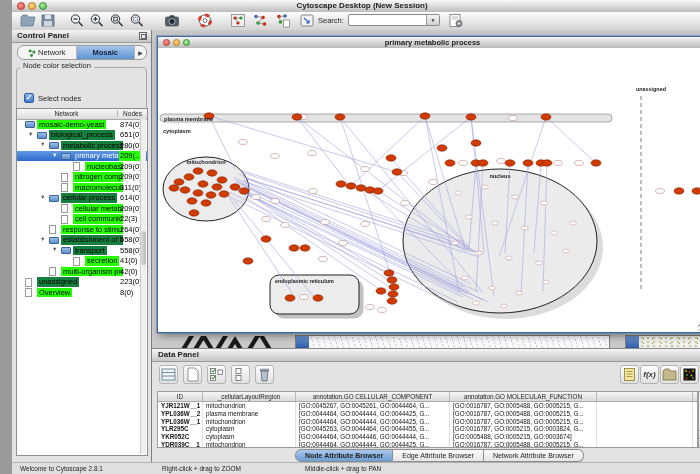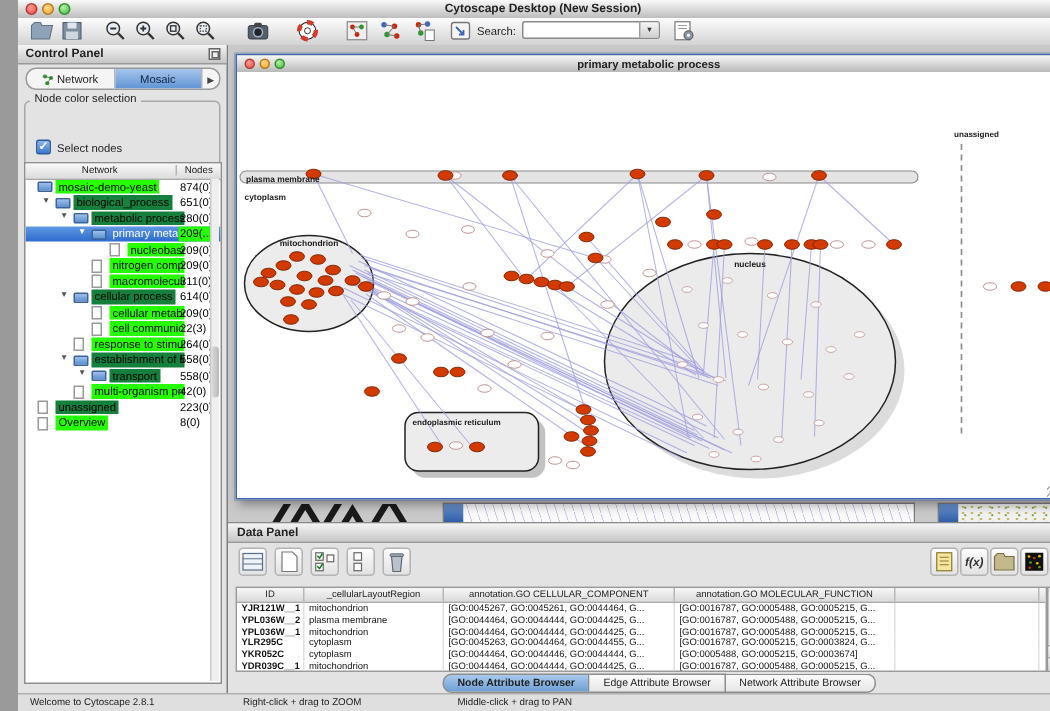--- a/index.html
+++ b/index.html
@@ -20,21 +20,21 @@
   .combo{position:absolute;top:2px;height:12px;background:#fff;border:1px solid #8a8a8a;border-radius:2px;box-sizing:border-box;}
   .combo .btn{position:absolute;right:0;top:0;bottom:0;width:12px;background:linear-gradient(#f5f5f5,#cfcfcf);border-left:1px solid #9a9a9a;font-size:5px;color:#333;text-align:center;line-height:10px;}
   
   .cp{left:0;top:30px;width:140px;height:432px;background:#e3e3e3;border-right:1px solid #7e7e7e;box-sizing:border-box;}
   .cp-title{position:absolute;left:0;top:0;width:139px;height:12px;background:linear-gradient(#f4f4f4,#c6c6c6);border-bottom:1px solid #9a9a9a;}
   .cp-title .t{position:absolute;left:5px;top:1px;font-size:8px;font-weight:bold;color:#222;}
   .floati{position:absolute;right:4px;top:2px;width:8px;height:8px;border:1px solid #666;background:#eee;box-sizing:border-box;}
   .floati:before{content:"";position:absolute;left:1px;top:1px;width:3px;height:3px;border:1px solid #666;}
   .cp-tabs{position:absolute;left:5px;top:15px;width:130px;height:15px;background:#f5f5f5;border:1px solid #9a9a9a;border-radius:7px;box-sizing:border-box;display:flex;overflow:hidden;}
   .cptab{flex:1;display:flex;align-items:center;justify-content:center;font-size:7.5px;color:#222;gap:2px;border-right:1px solid #b5b5b5;}
-  .cptab.sel{background:linear-gradient(#a5c4ea,#6095d6);font-weight:normal;color:#10233f;text-align:right;}
+  .cptab.sel{background:linear-gradient(#a5c4ea,#6095d6);font-weight:bold;color:#10233f;text-align:right;}
   .cptab-arrow{width:11px;display:flex;align-items:center;justify-content:center;font-size:6px;color:#444;}
   .groupbox{position:absolute;left:4px;top:37px;width:131px;height:44px;border:1px solid #a8a8a8;border-radius:4px;box-sizing:border-box;}
   .grouplbl{position:absolute;left:8px;top:31px;background:#e3e3e3;padding:0 3px;font-size:7.5px;color:#222;}
   .aquacombo{position:absolute;left:10px;top:44px;width:119px;height:14px;background:#fff;border:1px solid #999;border-radius:3px;box-sizing:border-box;}
   .aquacombo .v{position:absolute;left:0;right:16px;top:2px;text-align:center;font-size:7.5px;color:#111;}
   .aquacombo .cap{position:absolute;right:0;top:0;bottom:0;width:14px;border-radius:0 2px 2px 0;background:linear-gradient(#9ec2ef,#4a82d6);color:#fff;font-size:4.5px;line-height:6px;text-align:center;}
   .chk{position:absolute;left:12px;top:63px;width:10px;height:10px;border-radius:2px;background:linear-gradient(#8fb6e8,#3c78cc);border:1px solid #2c5ca0;box-sizing:border-box;color:#fff;font-size:8px;line-height:8px;text-align:center;font-weight:bold;}
   .chklbl{position:absolute;left:26px;top:64px;font-size:7.5px;color:#222;}
   .tree{position:absolute;left:4px;top:78px;width:132px;height:348px;background:#fff;border:1px solid #8e8e8e;box-sizing:border-box;overflow:hidden;}
   .thead{position:absolute;left:0;top:0;right:0;height:10px;background:linear-gradient(#f8f8f8,#dcdcdc);border-bottom:1px solid #a9a9a9;font-size:6.5px;color:#222;}
@@ -516,20 +516,25 @@
             <span class="tchip red" style="left: 44px; max-width: 58px;">establishment of lo</span>
             <span class="tcount">558(0)</span>
           </div>
           <div class="trow">
             <span class="tarr" style="left: 35px;">▼</span>
             <span class="tfold" style="left: 44px;"></span>
             <span class="tchip red" style="left: 56px; max-width: 46px;">transport</span>
             <span class="tcount">558(0)</span>
           </div>
           <div class="trow">
+            <span class="tdoc" style="left: 56px;"></span>
+            <span class="tchip green" style="left: 68px; max-width: 34px;">secretion</span>
+            <span class="tcount">41(0)</span>
+          </div>
+          <div class="trow">
             <span class="tdoc" style="left: 32px;"></span>
             <span class="tchip green" style="left: 44px; max-width: 58px;">multi-organism pro</span>
             <span class="tcount">42(0)</span>
           </div>
           <div class="trow">
             <span class="tdoc" style="left: 8px;"></span>
             <span class="tchip red" style="left: 20px; max-width: 82px;">unassigned</span>
             <span class="tcount">223(0)</span>
           </div>
           <div class="trow">

